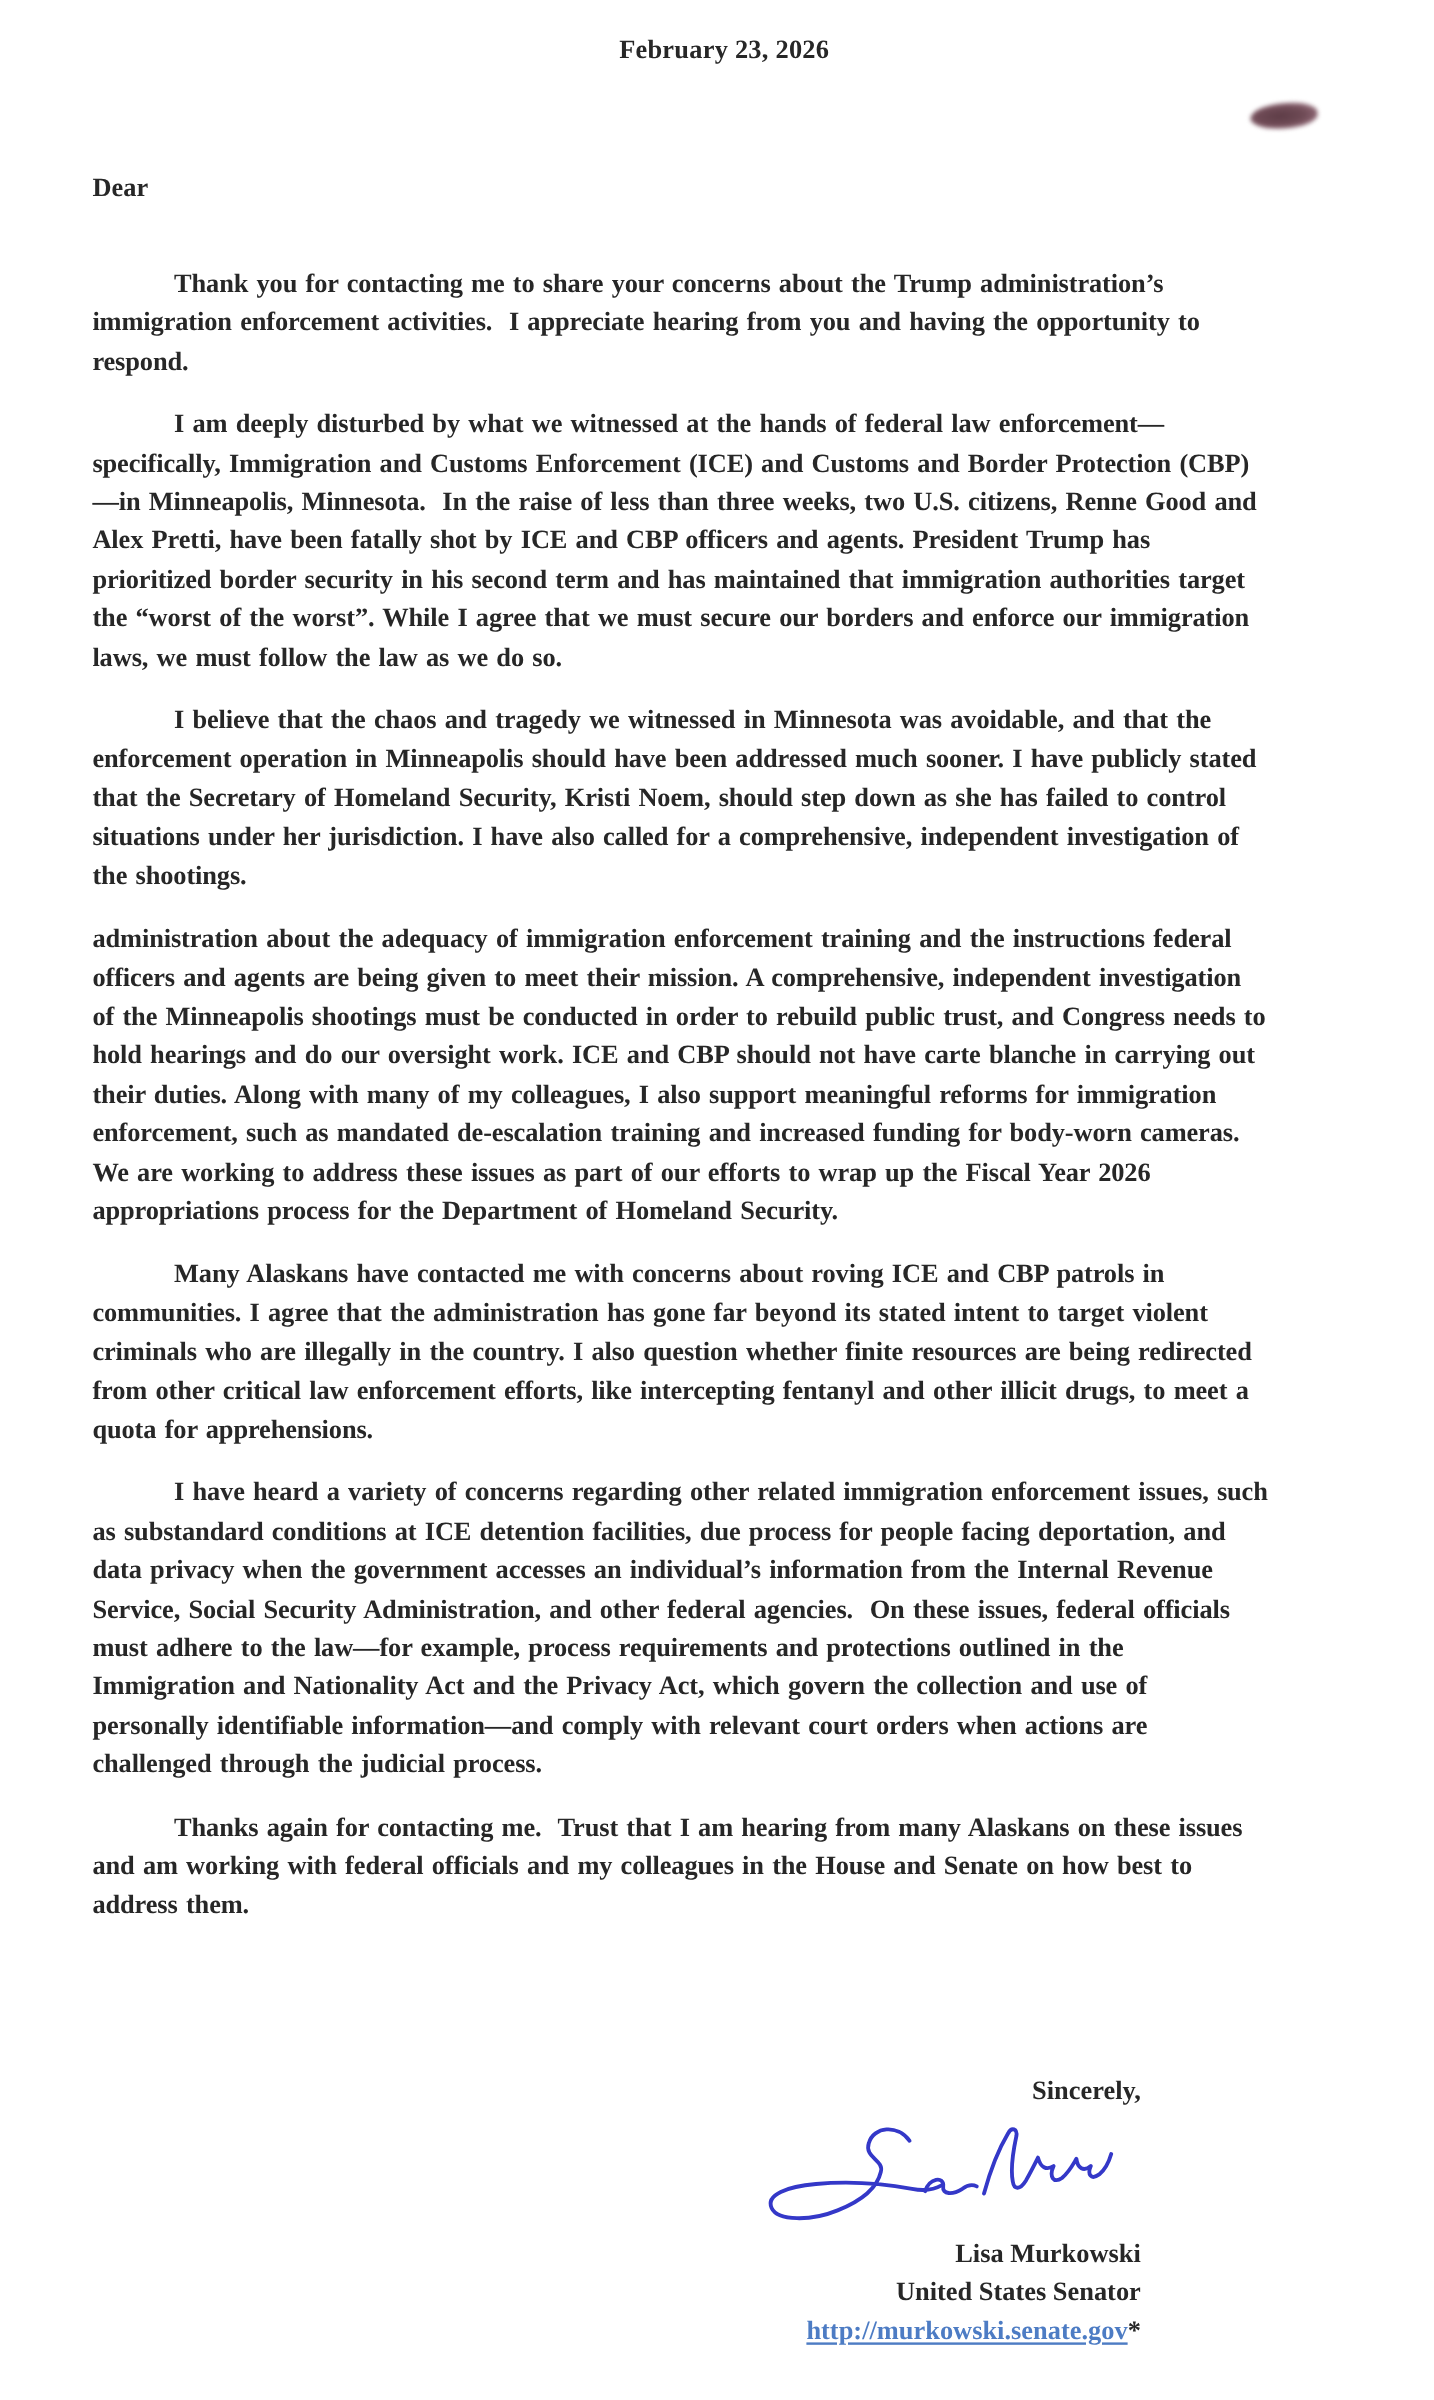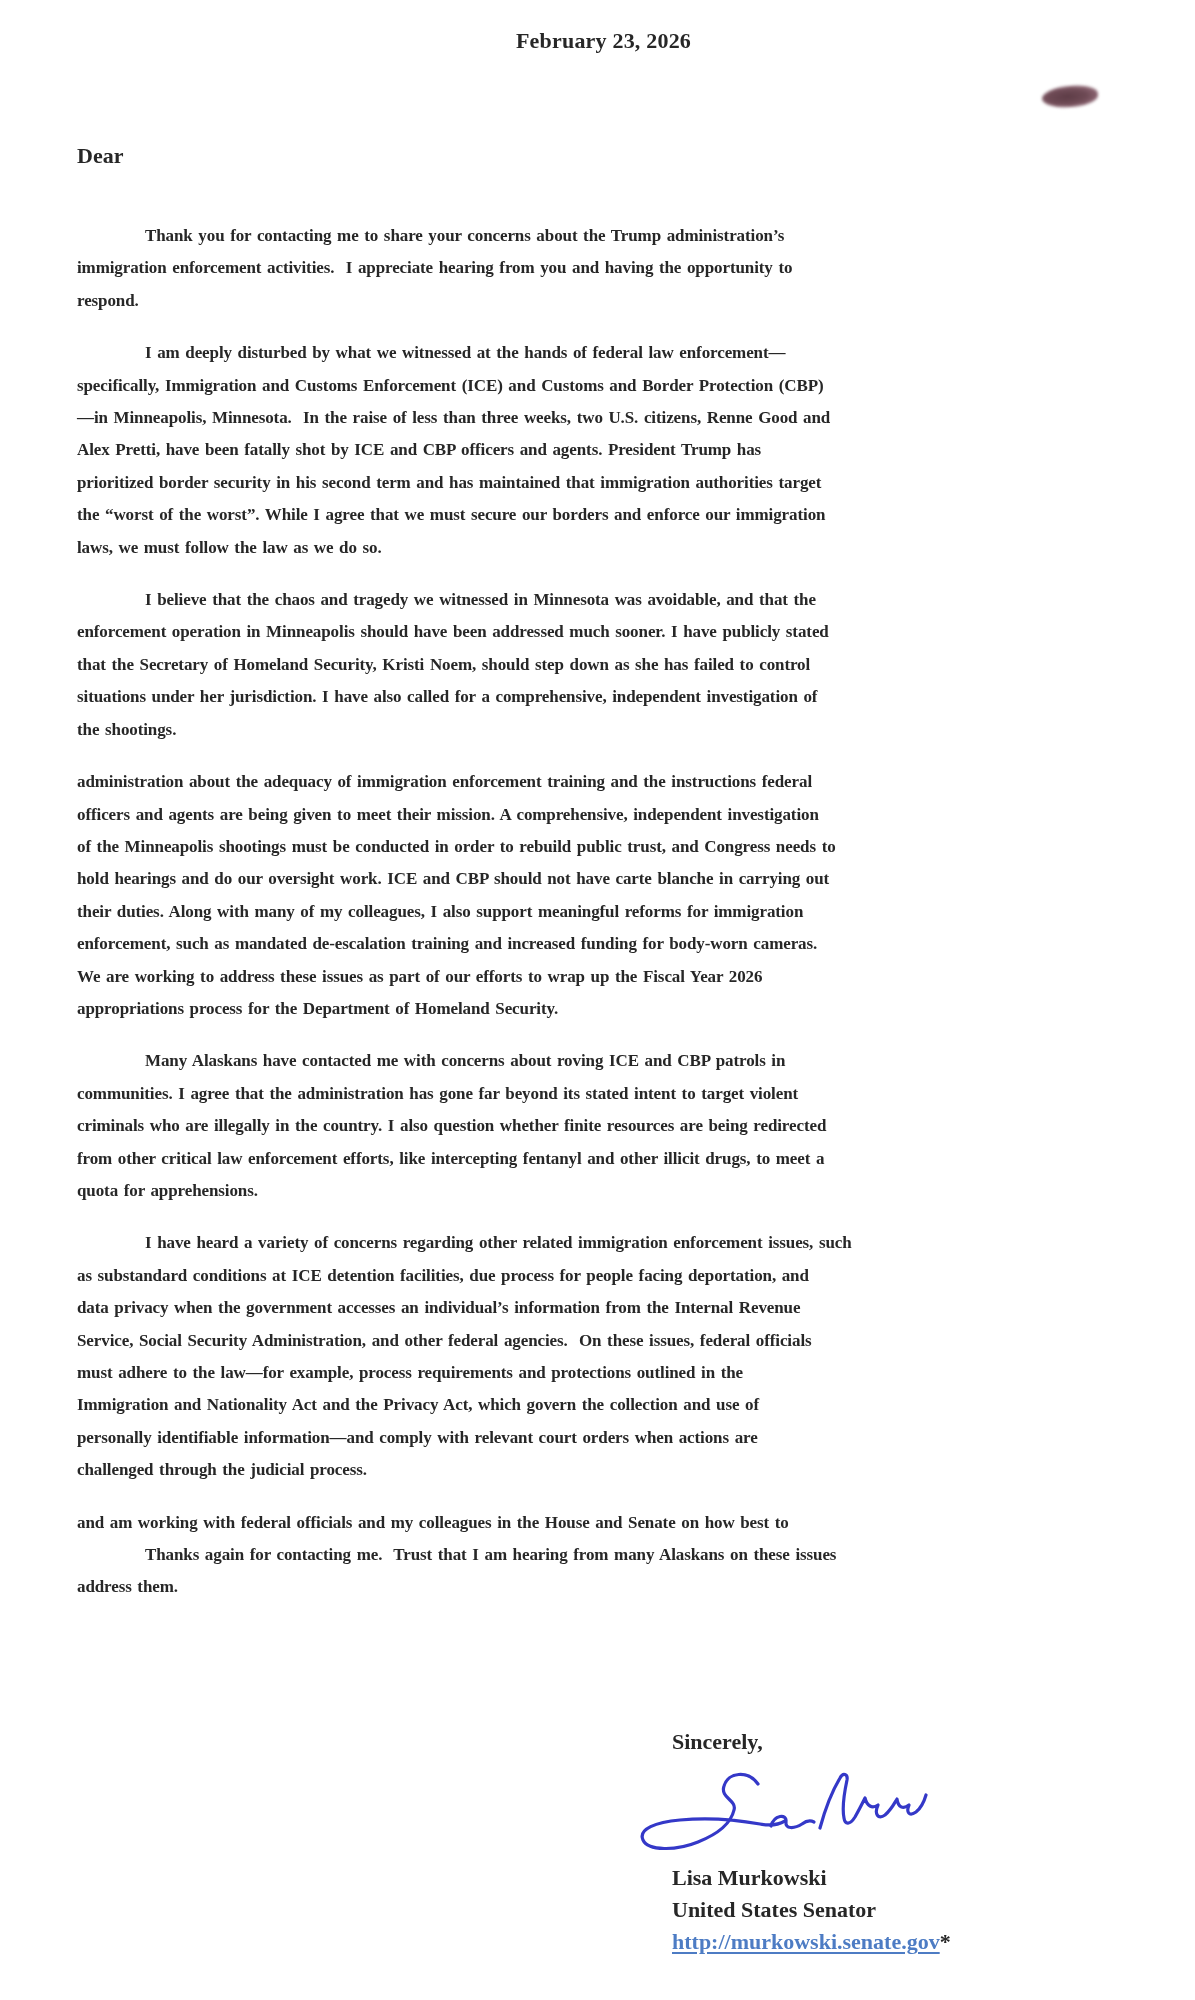--- a/index.html
+++ b/index.html
@@ -39,38 +39,38 @@
     font-size: 22px;
   }
   .letter-body {
     position: absolute;
     left: 77px; top: 220px;
     width: 1080px;
   }
   .para { margin: 0 0 20px 0; }
   .line {
     white-space: pre;
-    font-size: 17px;
+    font-size: 22px;
     line-height: 32.4px;
     letter-spacing: -0.1px;
     word-spacing: 1.5px;
   }
   .line.first { padding-left: 68px; }
   .closing {
     position: absolute;
     left: 672px; top: 1726px;
     font-size: 22px;
     line-height: 32px;
   }
   .sig-wrap { position: relative; height: 104px; }
   .signature-svg {
     position: absolute;
     left: -62px; top: 4px;
   }
-  .closing-line { line-height: 32px; }
+  .closing-line { line-height: 32px; text-align: right; }
   .site-link {
     color: #4d7cc4;
     text-decoration: underline;
     text-decoration-thickness: 2px;
     text-underline-offset: 3px;
   }
   .site-note { color: #272727; text-decoration: none; }
 </style>
 </head>
 <body>
@@ -126,22 +126,22 @@
         <div class="line first">I have heard a variety of concerns regarding other related immigration enforcement issues, such</div>
         <div class="line">as substandard conditions at ICE detention facilities, due process for people facing deportation, and</div>
         <div class="line">data privacy when the government accesses an individual’s information from the Internal Revenue</div>
         <div class="line">Service, Social Security Administration, and other federal agencies.  On these issues, federal officials</div>
         <div class="line">must adhere to the law—for example, process requirements and protections outlined in the</div>
         <div class="line">Immigration and Nationality Act and the Privacy Act, which govern the collection and use of</div>
         <div class="line">personally identifiable information—and comply with relevant court orders when actions are</div>
         <div class="line">challenged through the judicial process.</div>
       </div>
       <div class="para">
+        <div class="line first">Thanks again for contacting me.  Trust that I am hearing from many Alaskans on these issues</div>
         <div class="line">and am working with federal officials and my colleagues in the House and Senate on how best to</div>
-        <div class="line first">Thanks again for contacting me.  Trust that I am hearing from many Alaskans on these issues</div>
         <div class="line">address them.</div>
       </div>
     </div>
 
   <div class="closing">
     <div class="closing-line">Sincerely,</div>
 
     <div class="sig-wrap">
       <svg class="signature-svg" width="320" height="100" viewBox="0 0 320 100" role="img" aria-label="Lisa Murkowski handwritten signature in blue ink">
         <g fill="none" stroke="#3438c8" stroke-width="3.2" stroke-linecap="round" stroke-linejoin="round">

